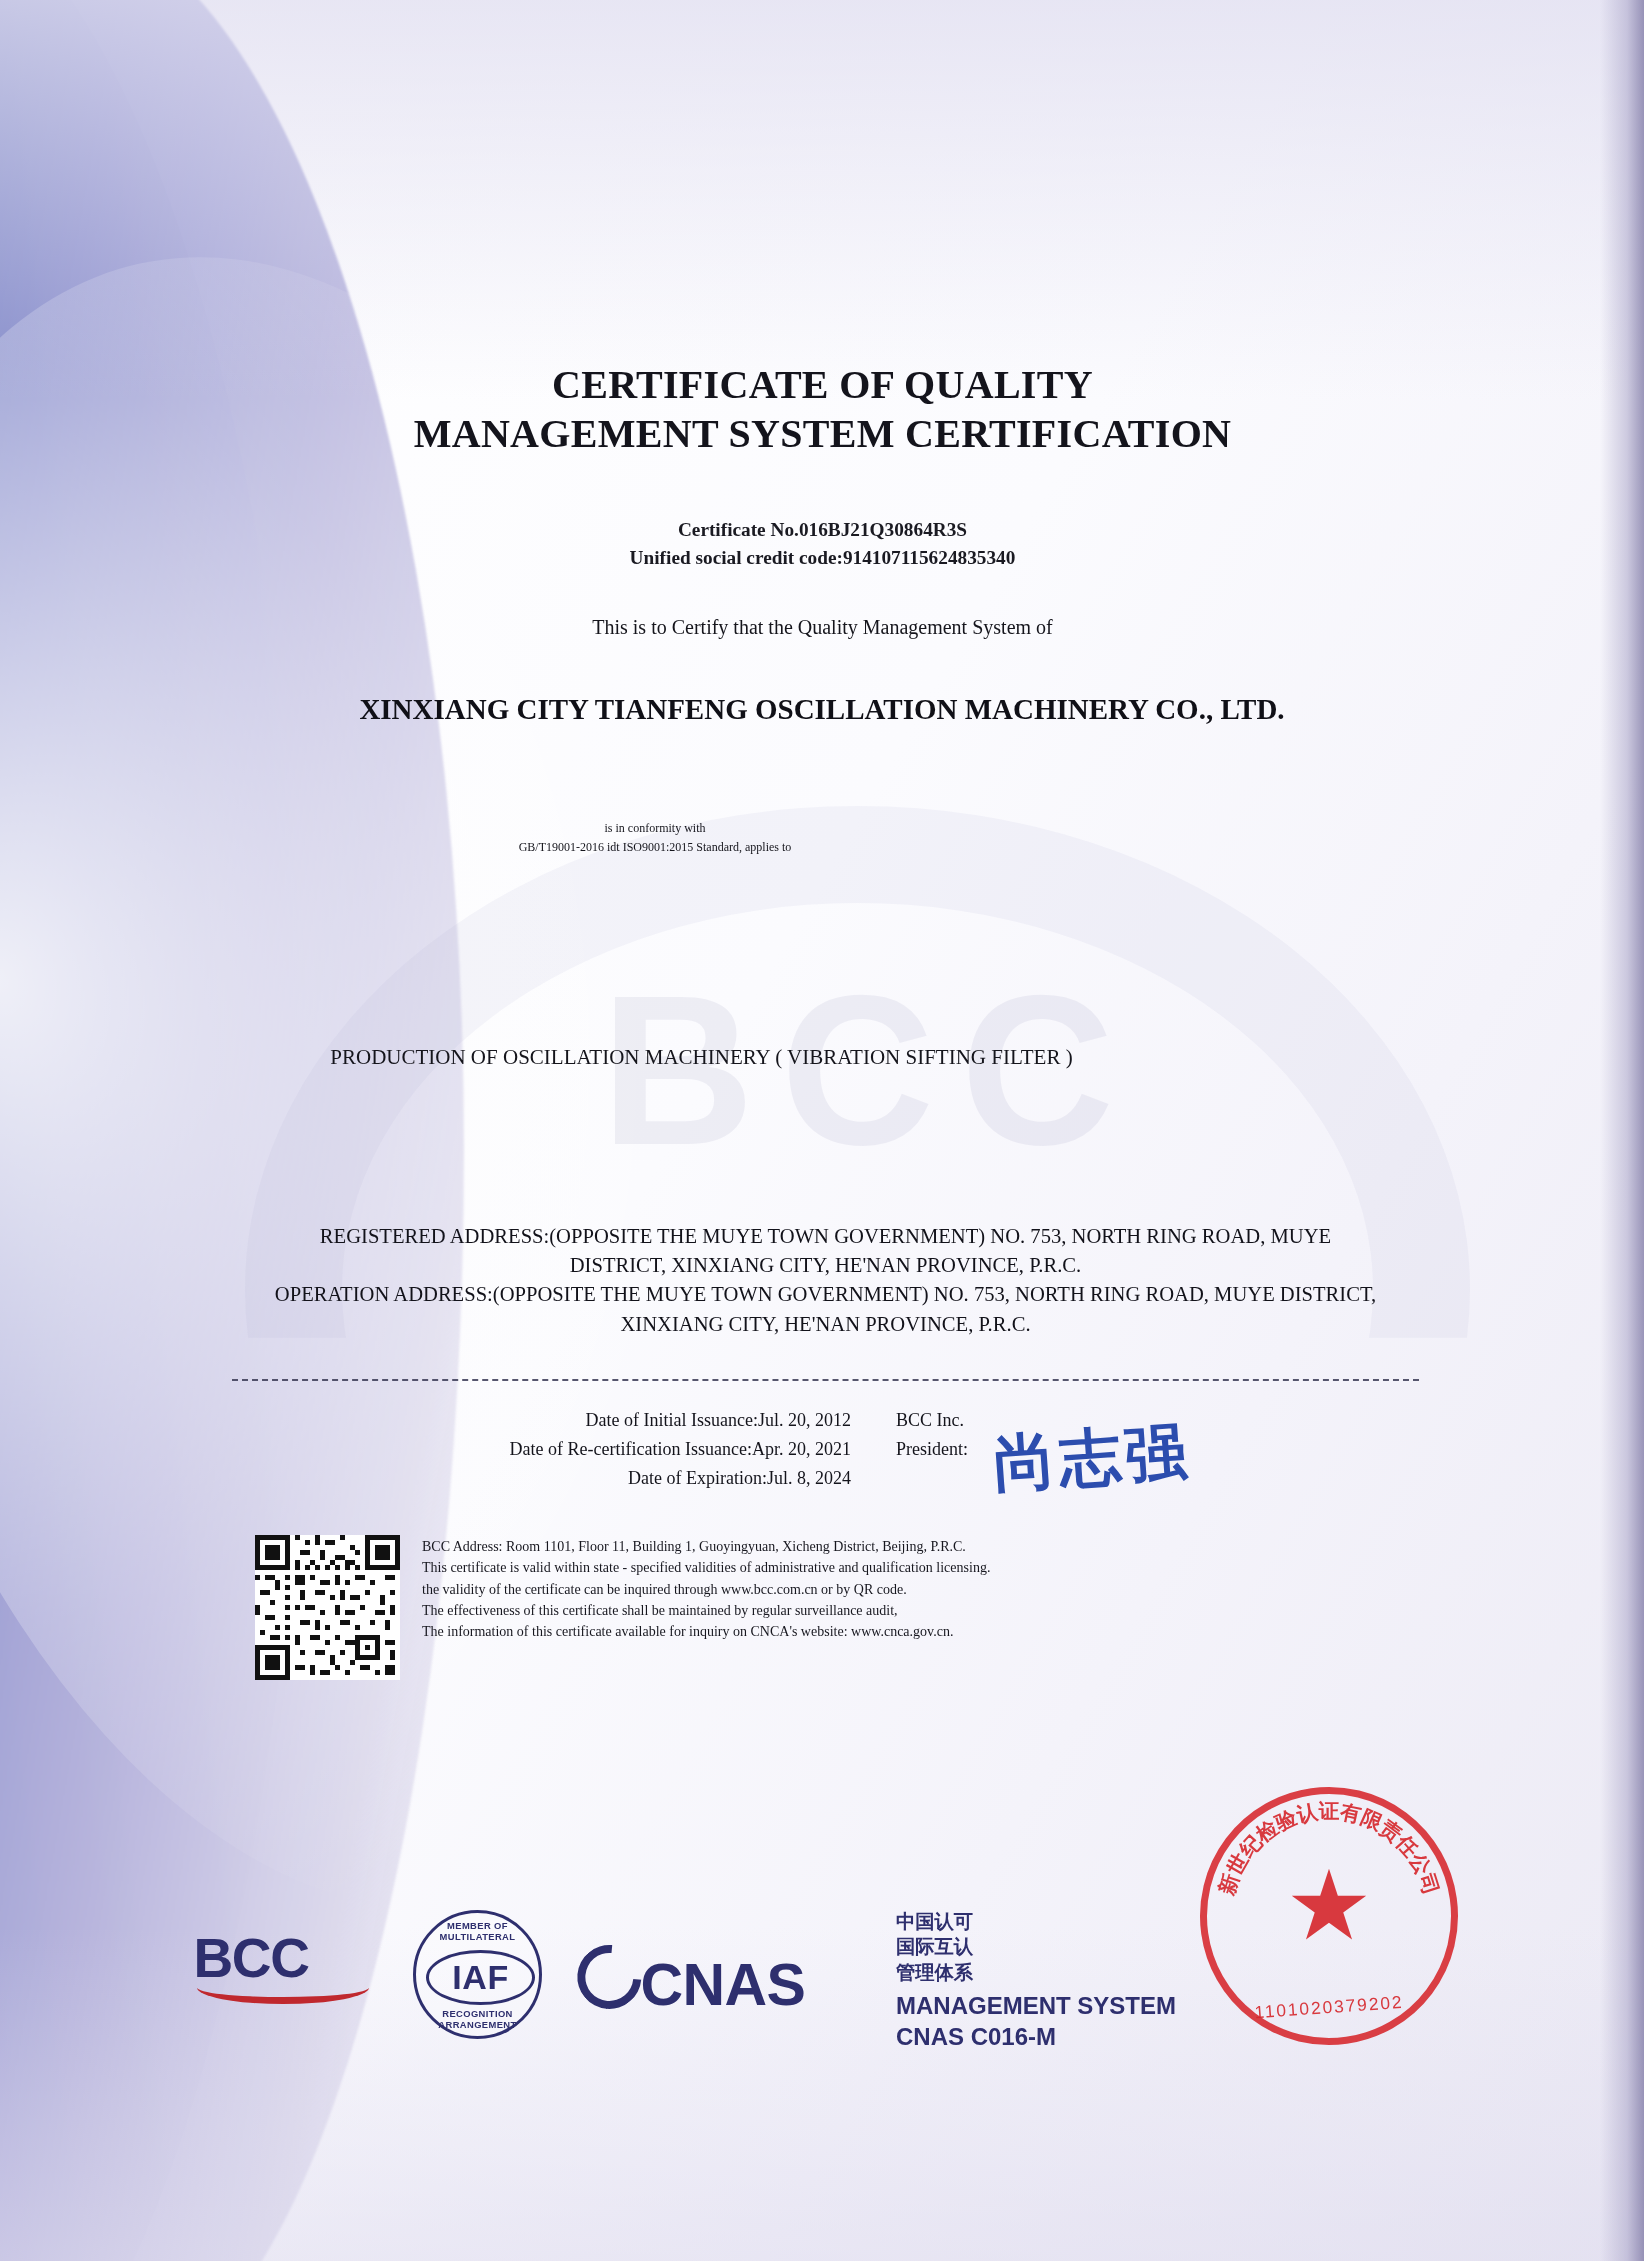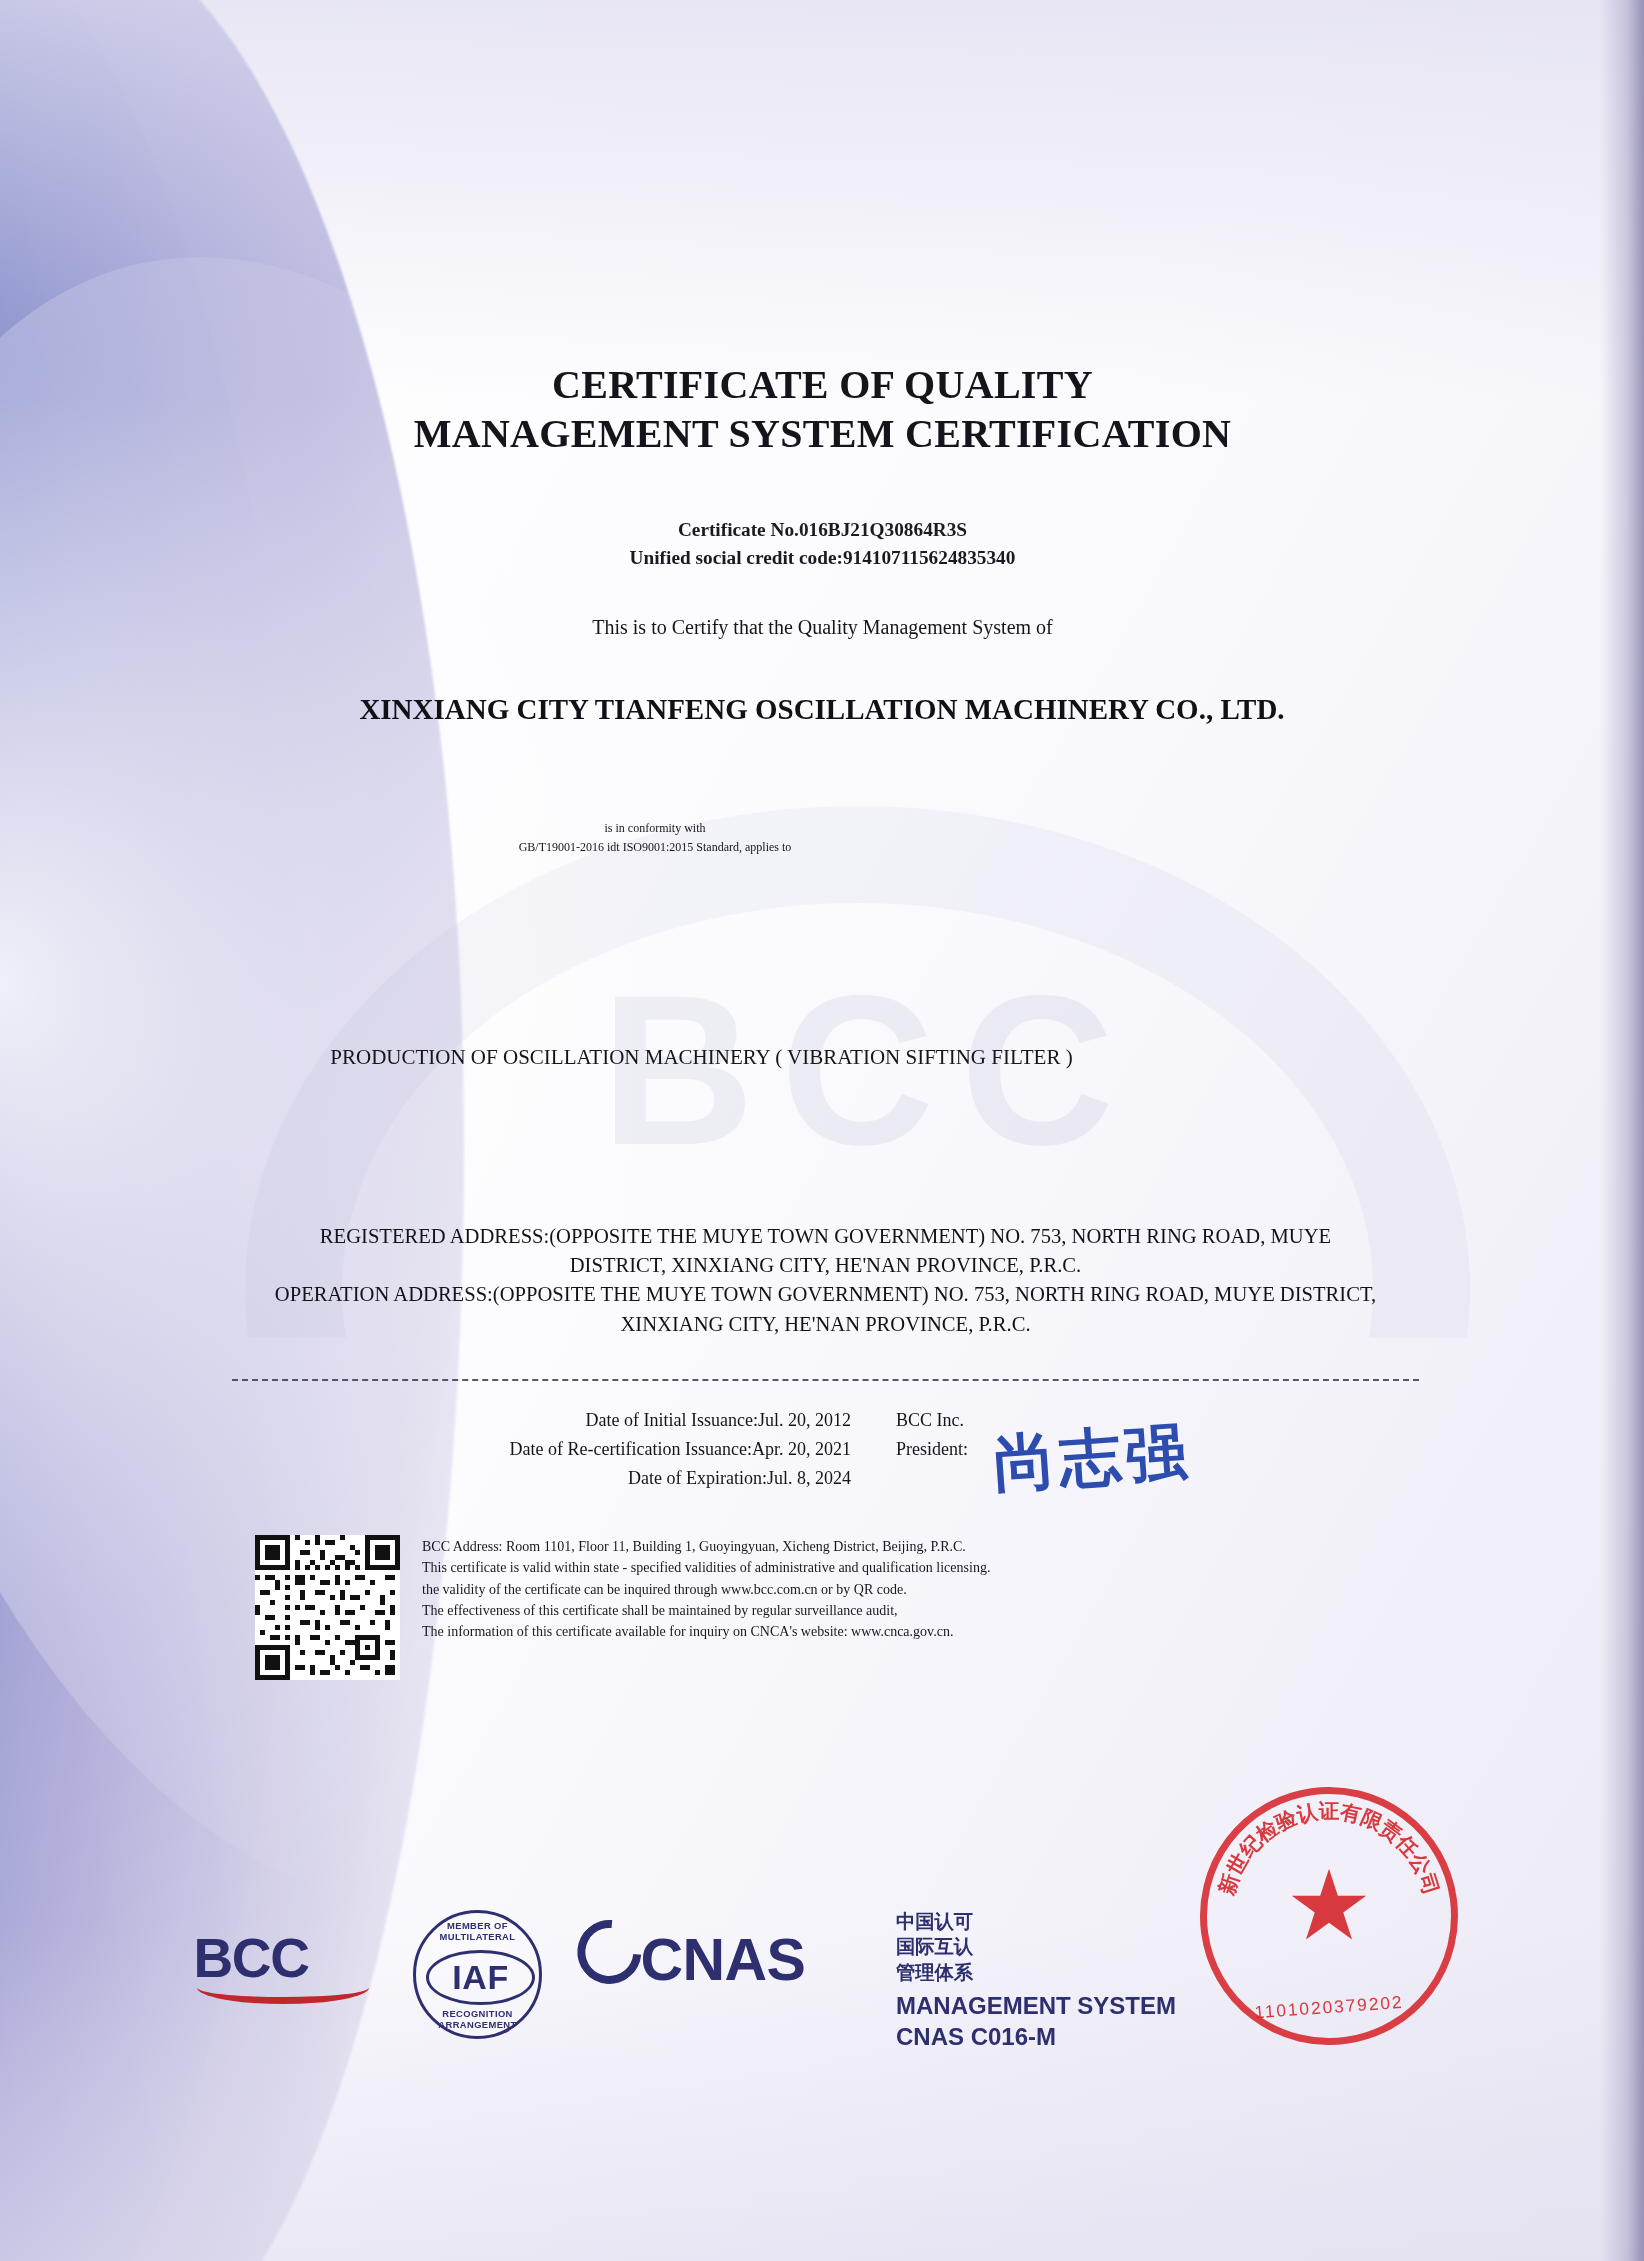--- a/index.html
+++ b/index.html
@@ -307,21 +307,21 @@
     font-size: 9.4px;
     font-weight: bold;
     color: #2e2f6e;
     letter-spacing: 0.4px;
   }
   .iaf-top { top: 10.3px; }
   .iaf-bottom { bottom: 9px; }
   .logo-cnas {
     position: absolute;
     left: 387px;
-    top: 20px;
+    top: 45px;
     font-family: "Liberation Sans", sans-serif;
     font-size: 59px;
     font-weight: bold;
     color: #2e2f6e;
     letter-spacing: -0.6px;
   }
   .logo-cnas .swirl {
     display: inline-block;
     width: 48px; height: 48px;
     border-radius: 50%;

